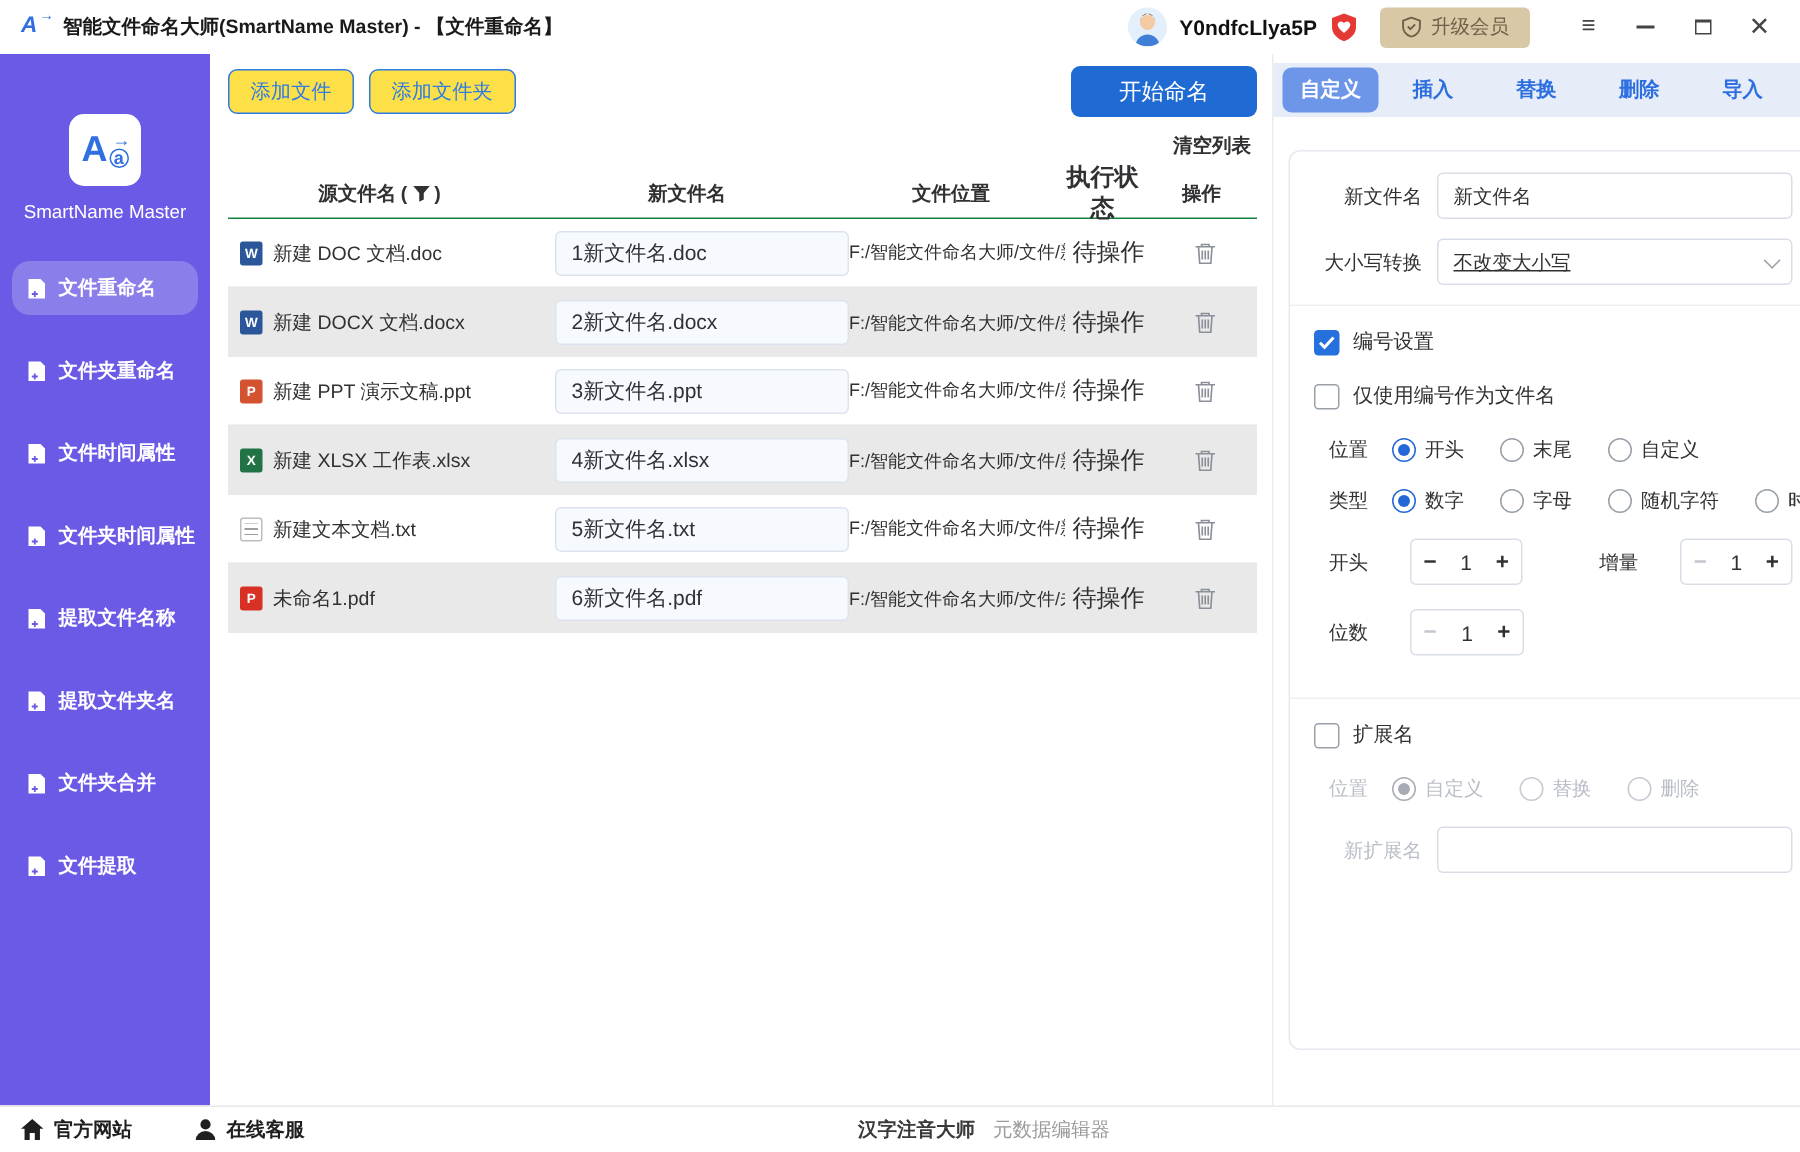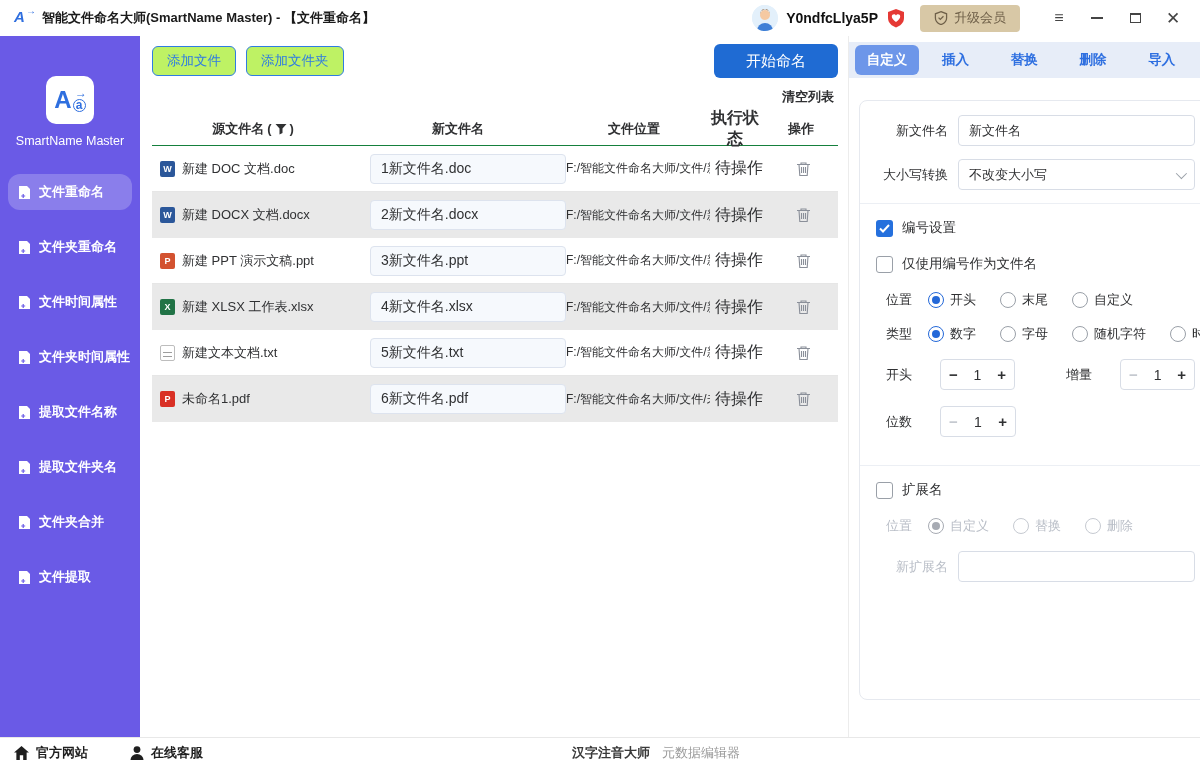--- a/index.html
+++ b/index.html
@@ -37,21 +37,21 @@
   .brand { color:#fff; font-size:12.5px; text-align:center; margin-bottom:26px; }
   .nav { display:flex; flex-direction:column; gap:19px; padding:0 8px; }
   .nav-item { height:36px; border-radius:12px; display:flex; align-items:center; gap:8px;
     color:#fff; font-size:13px; font-weight:bold; padding:0 10px; cursor:pointer; white-space:nowrap; }
   .nav-item.active { background:rgba(255,255,255,0.22); }
   .nav-doc { flex:none; }
 
   
   .main { position:absolute; left:140px; top:36px; width:708px; height:701px; background:#fff; padding:8px 10px 0 12px; }
   .toolbar { display:flex; align-items:center; }
-  .btn-outline { border:1px solid #2f7ce2; color:#2f7ce2; background:#bef264; border-radius:6px;
+  .btn-outline { border:1px solid #2f7ce2; color:#2f7ce2; background:#fde047; border-radius:6px;
     height:30px; padding:0 14px; font-size:13.5px; display:flex; align-items:center; margin-right:10px; cursor:pointer; }
   .btn-primary { margin-left:auto; background:#1f6bd3; color:#fff; border-radius:6px; height:34px;
     padding:0 32px; font-size:15px; display:flex; align-items:center; cursor:pointer; }
   .clear-row { display:flex; justify-content:flex-end; margin:10px 4px 6px 0;font-weight:bold; }
   .clear-link { font-size:13px; color:#303133; cursor:pointer; }
 
   .thead { display:flex; align-items:center; height:34px; border-bottom:1px solid #15803d; font-size:13px; font-weight:bold; color:#303133; }
   .trow { display:flex; align-items:center; height:46px; border-bottom:1px solid #e6e6e6; background:#fff; }
   .trow:nth-child(even) { background:#e9e9e9; border-bottom:none; }
   .c-src { flex:0 0 202px; display:flex; align-items:center; gap:7px; padding-left:8px; font-size:13px; overflow:hidden; white-space:nowrap; }
@@ -73,21 +73,21 @@
   .rpanel { position:absolute; left:848px; top:36px; width:352px; height:701px; background:#fff; border-left:1px solid #ececec; }
   .tabbar { margin-top:6px; height:36px; background:#e7edf8; display:flex; align-items:center; padding:0 4px; }
   .tab { flex:1; text-align:center; font-size:13.5px; font-weight:bold; color:#2e6fe0; cursor:pointer; }
   .tab.active { background:#6d96e9; color:#fff; border-radius:6px; height:30px; line-height:30px; flex:0 0 64px; margin:0 2px; }
   .card { position:absolute; left:10px; right:-12px; top:64px; height:600px; background:#fff;
     border:1px solid #e6e9ef; border-radius:8px; padding:14px 16px; overflow:hidden; }
   .form-row { display:flex; align-items:center; margin-bottom:13px; }
   .f-label { flex:none; width:72px; text-align:right; margin-right:10px; font-size:13px; color:#303133; white-space:nowrap; }
   .txt-input { flex:1; height:31px; border:1px solid #d8dde6; border-radius:4px; padding:0 10px; font-size:13px; color:#303133; font-family:inherit; background:#fff; }
   .select { flex:1; height:31px; border:1px solid #d8dde6; border-radius:4px; padding:0 10px;
-    display:flex; align-items:center; justify-content:space-between; font-size:13px; color:#303133; cursor:pointer; }
+    display:flex; align-items:center; justify-content:space-between; font-size:13px; color:#303133; cursor:pointer;text-decoration:underline; }
   .chev { width:8px; height:8px; border-right:1.5px solid #9aa0a8; border-bottom:1.5px solid #9aa0a8;
     transform:rotate(45deg) translateY(-2px); }
   .divider { height:1px; background:#eceff4; margin:2px -16px 14px -16px; }
   .chk-row { display:flex; align-items:center; gap:9px; margin:15px 0 18px 0; font-size:13.5px; cursor:pointer; }
   .chk { width:17px; height:17px; border-radius:3px; flex:none; }
   .chk.on { background:#2570dd; display:flex; align-items:center; justify-content:center; }
   .chk.off { background:#fff; border:1.5px solid #9aa0a8; }
   .radio-row { display:flex; align-items:center; margin:16px 0; font-size:13px; white-space:nowrap; }
   .g-label { flex:none; width:36px; text-align:right; margin-right:16px; }
   .radio { display:flex; align-items:center; gap:6px; margin-right:24px; cursor:pointer; }

